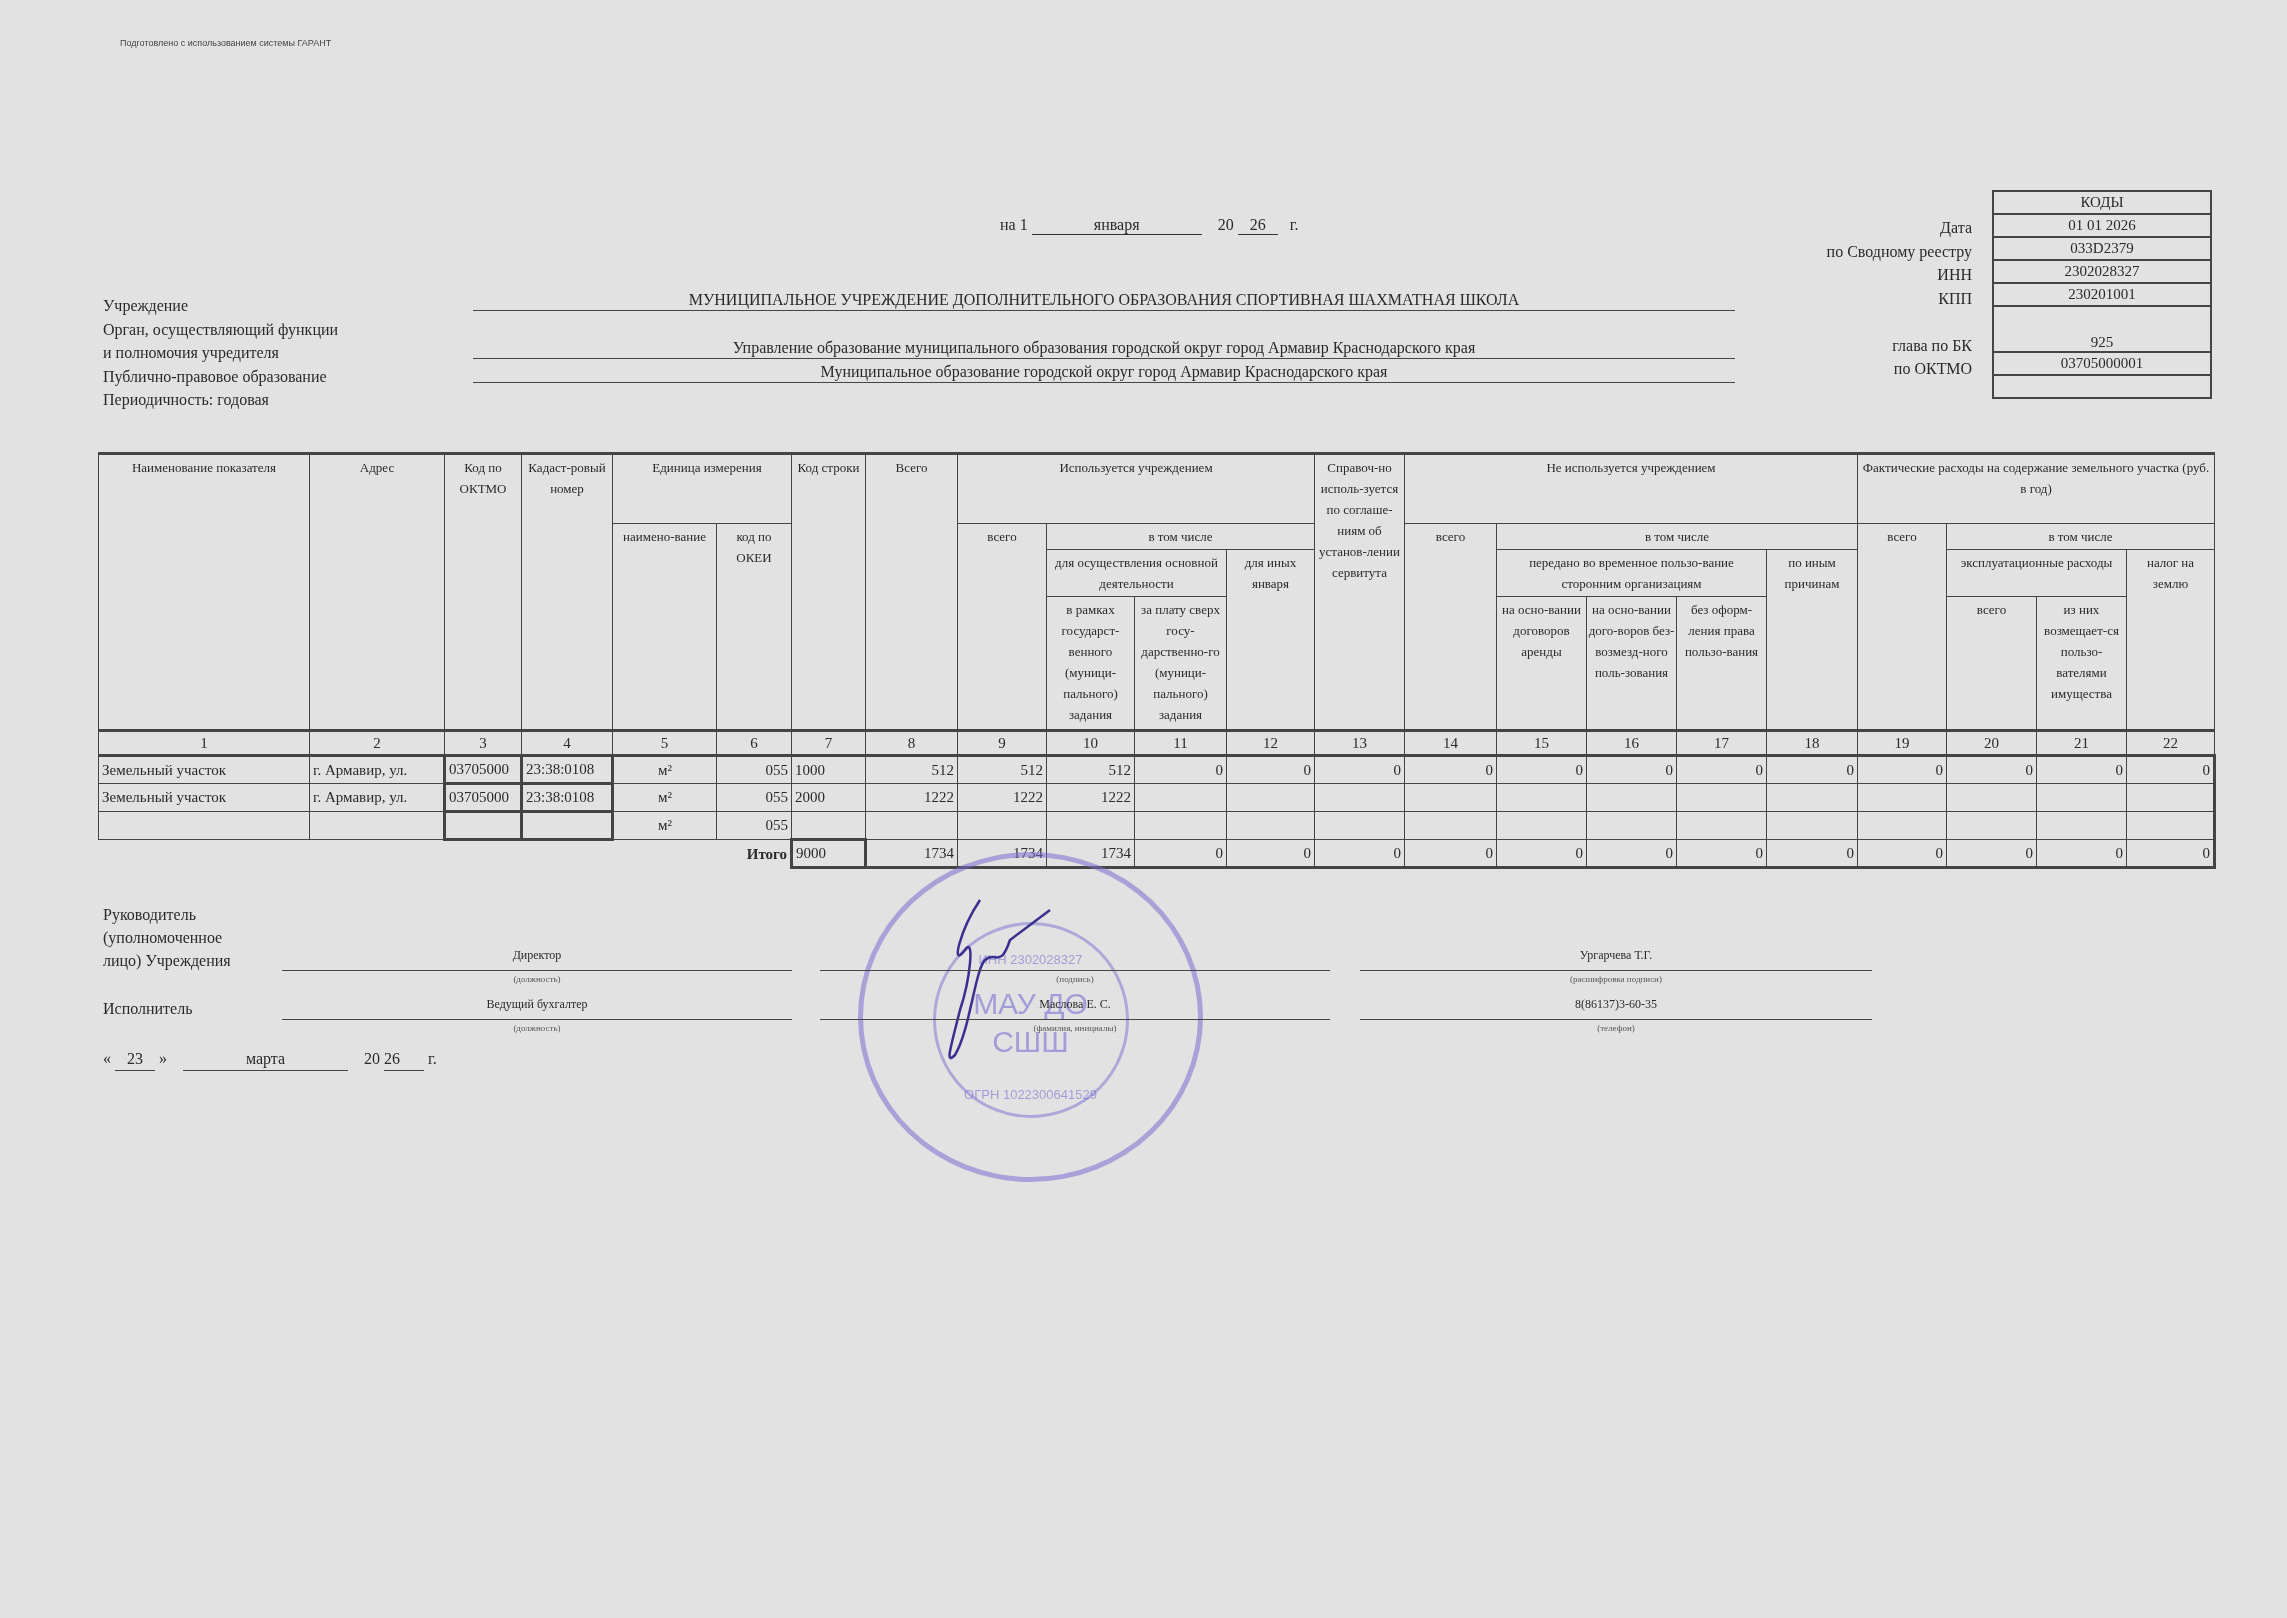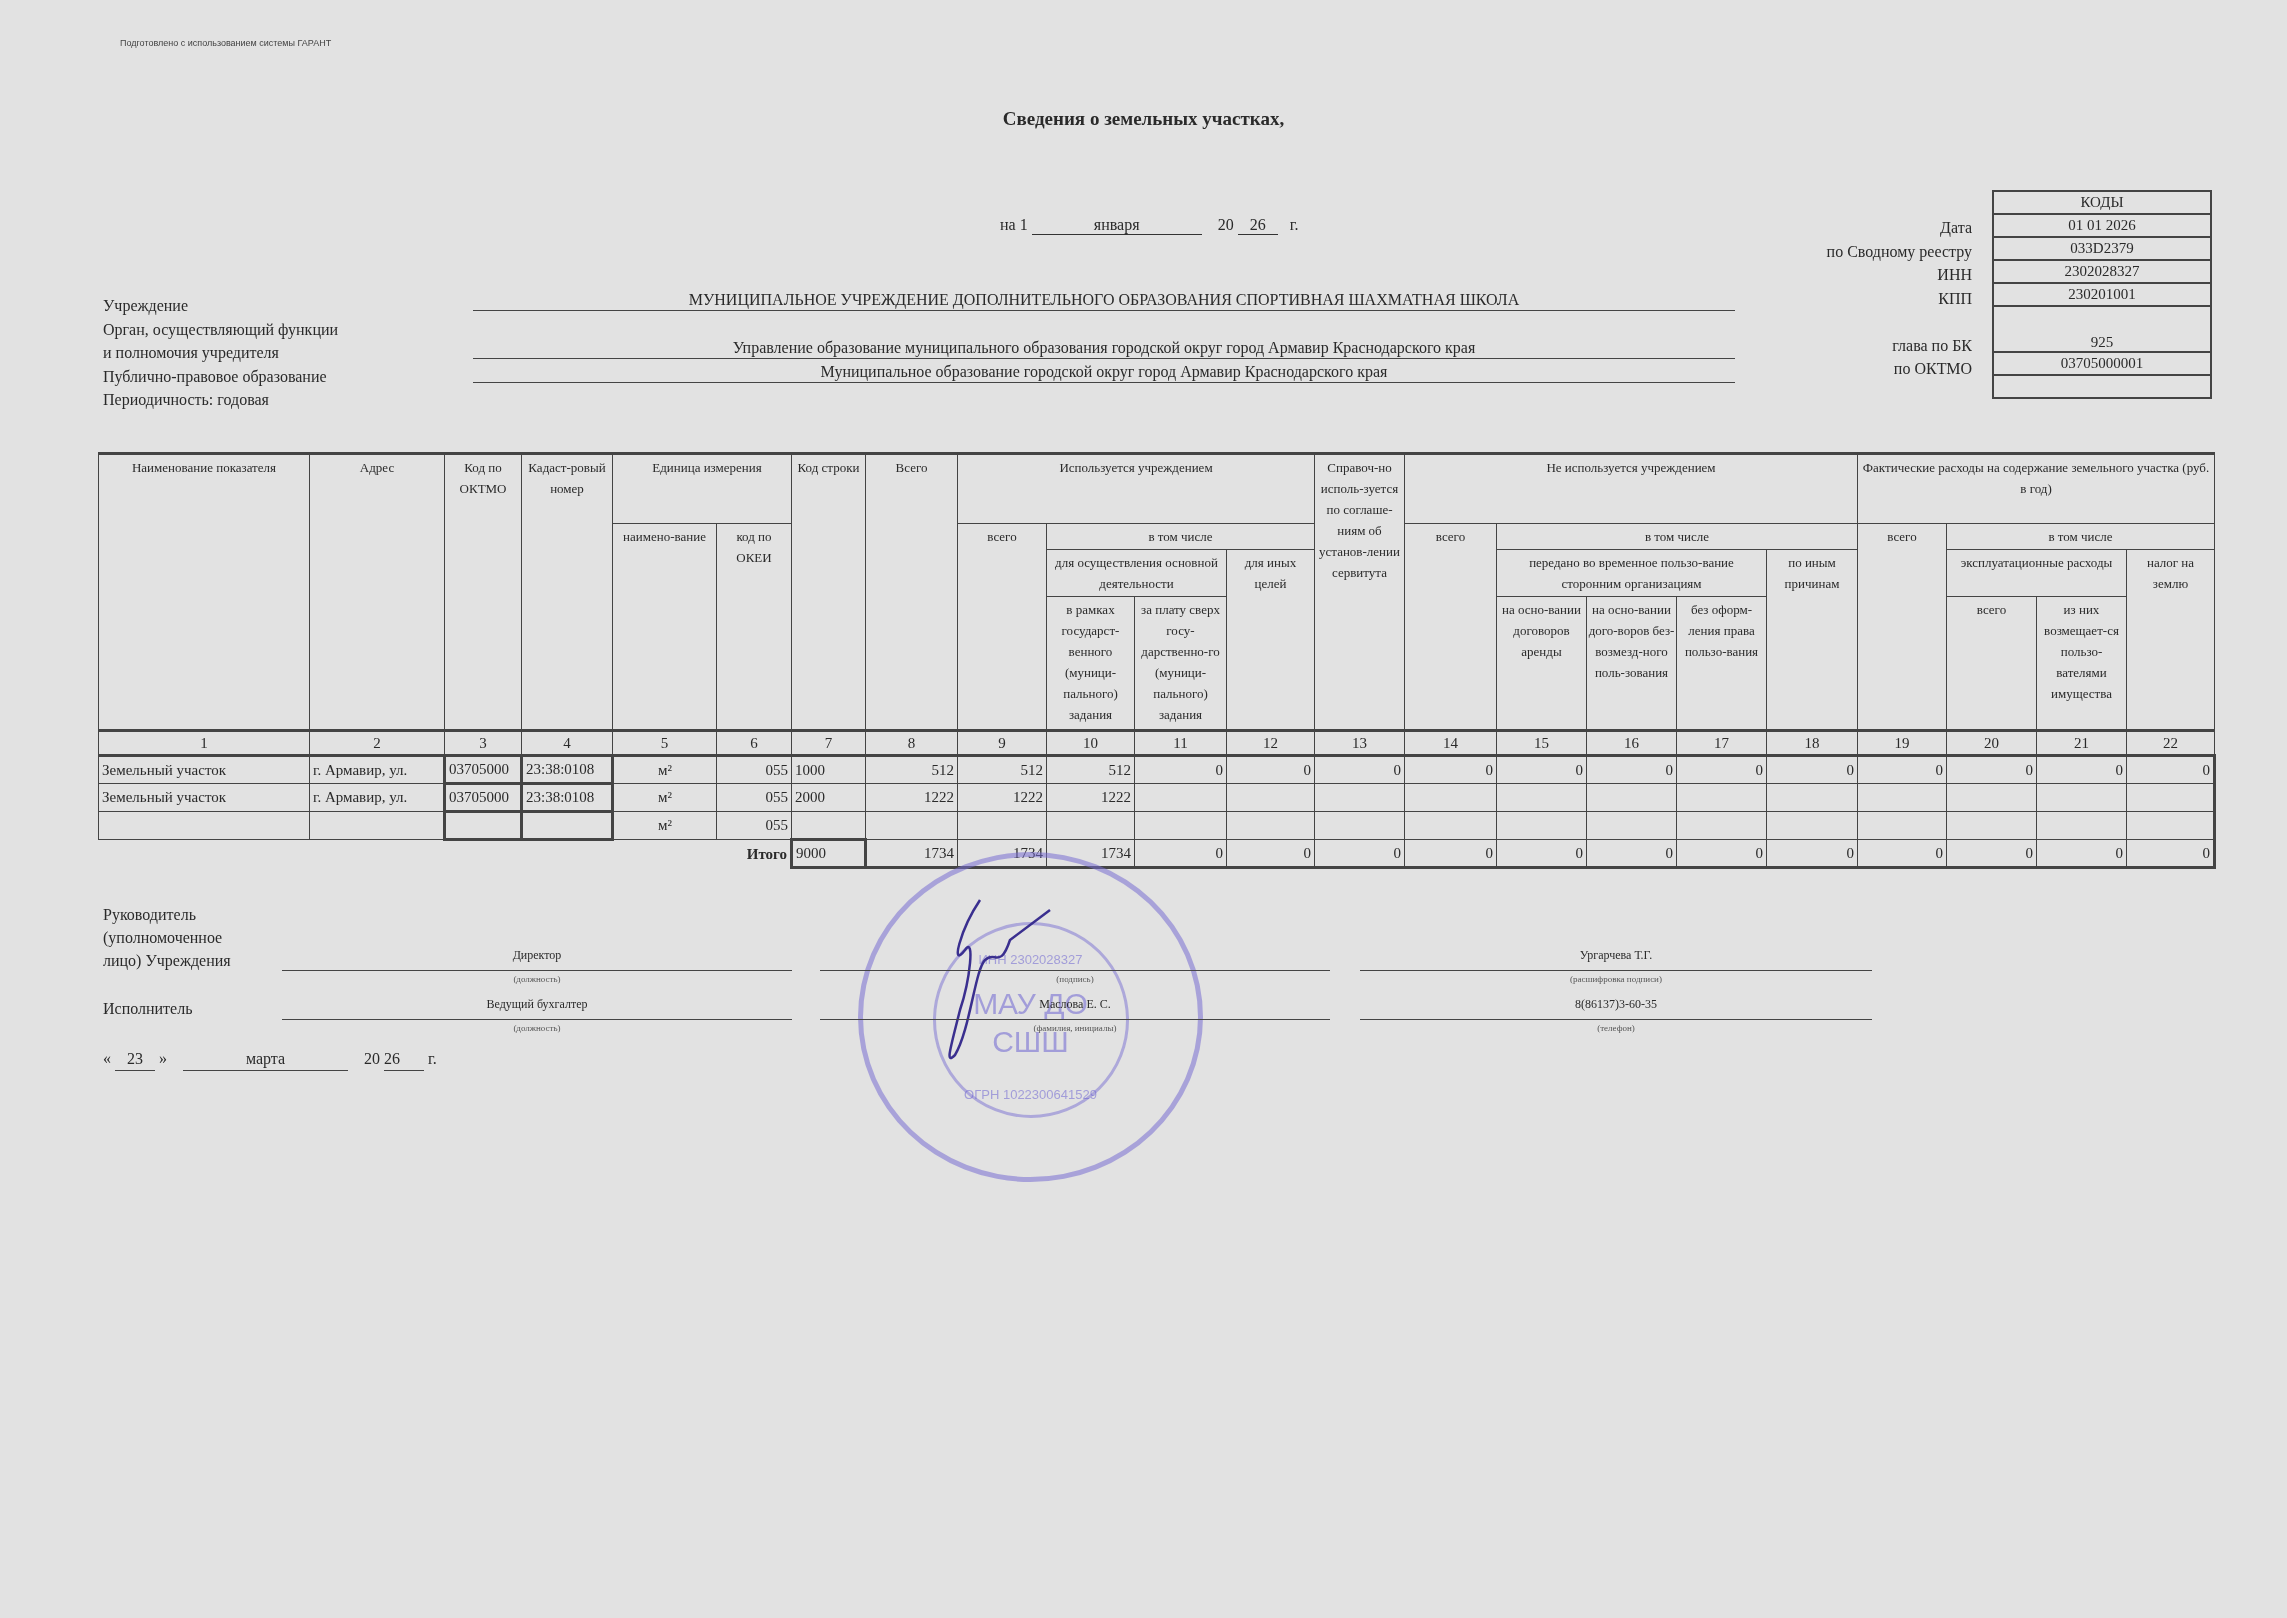--- a/index.html
+++ b/index.html
@@ -33,21 +33,20 @@
   .stamp .inner{position:absolute;left:70px;top:65px;width:190px;height:190px;border-radius:50%;
          border:3px solid rgba(120,110,210,0.5);}
   .stamp .txt{position:absolute;left:0;width:100%;text-align:center;color:rgba(110,100,210,0.55);font-weight:normal;font-family:"Liberation Sans",sans-serif;}
 </style>
 </head>
 <body>
 
 <div class="abs garant">Подготовлено с использованием системы ГАРАНТ</div>
 
 <div class="abs title">
-  <div>Сведения о земельных участках,</div>
 </div>
 
 <div class="abs asof">
   <span>на 1</span>
   <span class="ul" style="width:170px;">января</span>
   &nbsp;&nbsp;&nbsp;<span>20</span>
   <span class="ul" style="width:40px;">26</span>
   &nbsp;&nbsp;<span>г.</span>
 </div>
 
@@ -145,21 +144,21 @@
     <td rowspan="3">код по ОКЕИ</td>
     <td rowspan="3">всего</td>
     <td colspan="3" style="height:18px;">в том числе</td>
     <td rowspan="3">всего</td>
     <td colspan="4">в том числе</td>
     <td rowspan="3">всего</td>
     <td colspan="3">в том числе</td>
   </tr>
   <tr>
     <td colspan="2" style="height:40px;">для осуществления основной деятельности</td>
-    <td rowspan="2">для иных целей</td>
+    <td rowspan="2">для иных января</td>
     <td colspan="3">передано во временное пользо-вание сторонним организациям</td>
     <td rowspan="2">по иным причинам</td>
     <td colspan="2">эксплуатационные расходы</td>
     <td rowspan="2">налог на землю</td>
   </tr>
   <tr>
     <td style="height:128px;">в рамках государст-венного (муници-пального) задания</td>
     <td>за плату сверх госу-дарственно-го (муници-пального) задания</td>
     <td>на осно-вании договоров аренды</td>
     <td>на осно-вании дого-воров без-возмезд-ного поль-зования</td>

